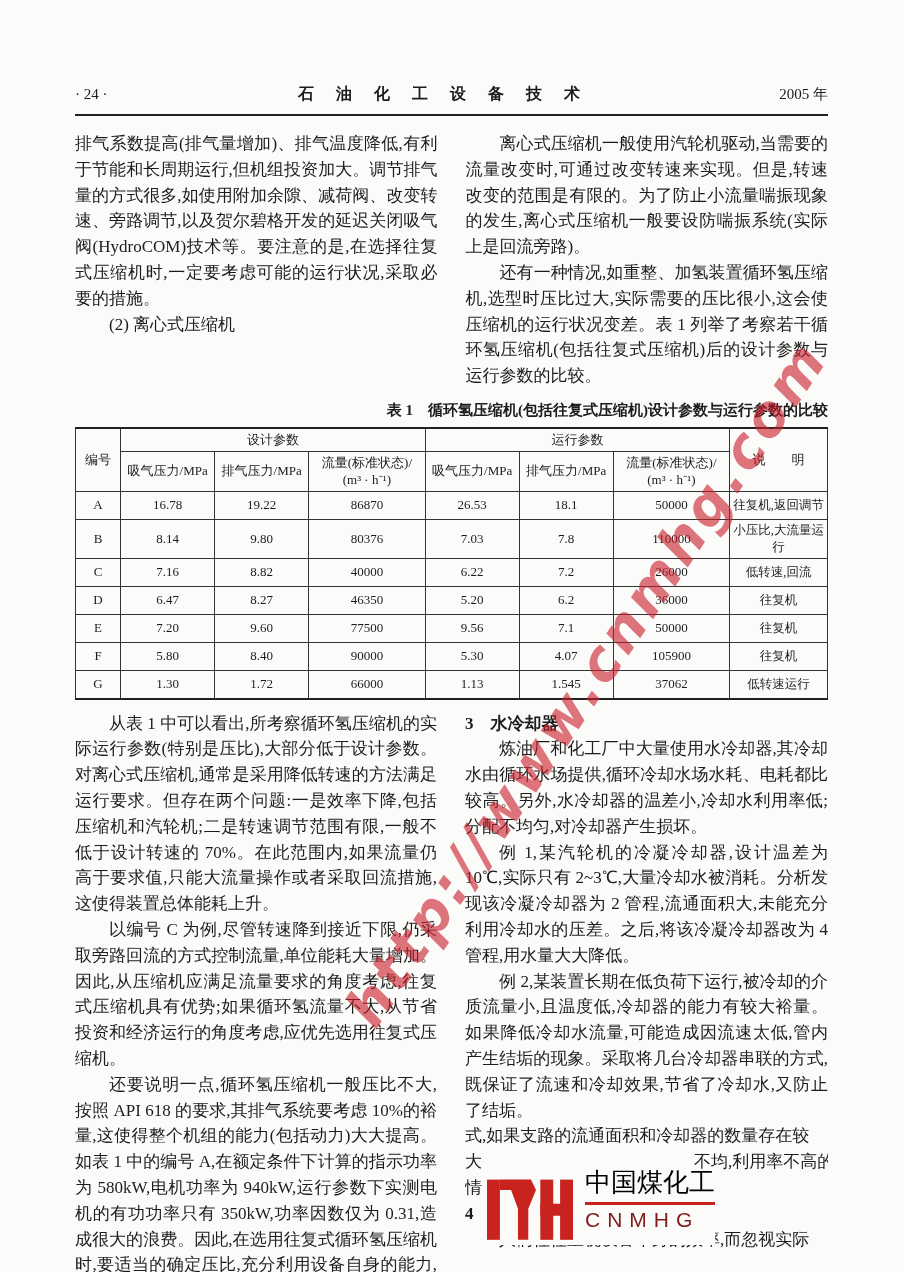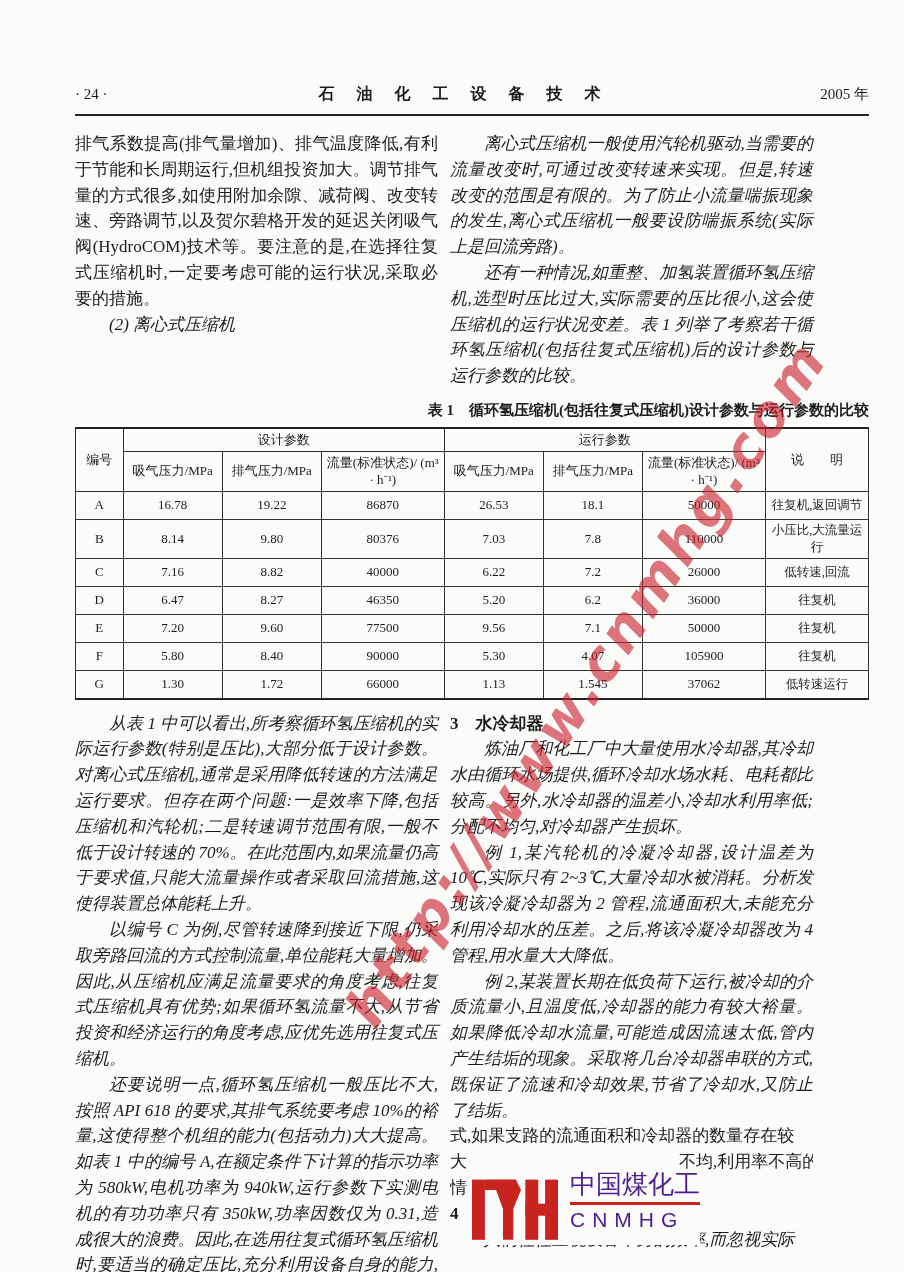--- a/index.html
+++ b/index.html
@@ -5,31 +5,31 @@
   html,body{margin:0;padding:0;background:#e9e9e7;}
   .page{
     position:relative;
     width:904px;height:1272px;
     margin:0 auto;
     background:#fbfbf9;
     color:#1c1c1c;
     font-family:"Liberation Serif", serif;
     overflow:hidden;
     box-sizing:border-box;
-    padding:84px 35px 0 75px;
+    padding:84px 76px 0 75px;
   }
   
   .hdr{display:flex;justify-content:space-between;align-items:baseline;font-size:15px;}
   .hdr .jtitle{font-size:16px;letter-spacing:9px;font-weight:bold;}
   .rule{border:none;border-top:2px solid #222;margin:9px 0 0 0;}
   
-  .cols{display:flex;gap:12px;margin-top:15px;}
+  .cols{display:flex;gap:28px;margin-top:15px;}
   .col{width:363px;font-size:17px;line-height:25.8px;text-align:justify;}
   .p{margin:0;}
-  .indent{text-indent:2em;font-style:italic;}
+  .indent{text-indent:2em;}
   .sect-h{font-weight:bold;margin:0;}
   
   .tbl-title{margin-top:12px;text-align:right;font-weight:bold;font-size:15px;}
   table.t1{
     width:100%;margin-top:7px;border-collapse:collapse;table-layout:fixed;
     font-size:13px;text-align:center;
   }
   table.t1 th,table.t1 td{
     border:1px solid #333;padding:2px 2px;font-weight:normal;
   }
@@ -54,26 +54,26 @@
   .logo-gap{display:inline-block;width:212px;}
   .p4wrap{position:relative;}
   
   .logo{
     position:absolute;left:22px;top:48px;
     display:flex;align-items:flex-start;gap:12px;
     z-index:5;background:#fbfbf9;
   }
   .logo-right{display:flex;flex-direction:column;}
   .logo-cn{
-    font-size:26px;color:#4c1d95;line-height:1.05;
+    font-size:26px;color:#000000;line-height:1.05;
     border-bottom:3px solid #c8231e;padding-bottom:3px;
-    font-family:Liberation Serif, serif;
+    font-family:Liberation Mono, monospace;
   }
   .logo-en{
-    font-size:21px;color:#4c1d95;letter-spacing:7px;
+    font-size:21px;color:#7f1d1d;letter-spacing:7px;
     font-family:"Liberation Sans", sans-serif;margin-top:2px;
   }
 </style>
 </head>
 <body>
 
 <div class="page">
 
   <div class="hdr">
     <span>· 24 ·</span>

